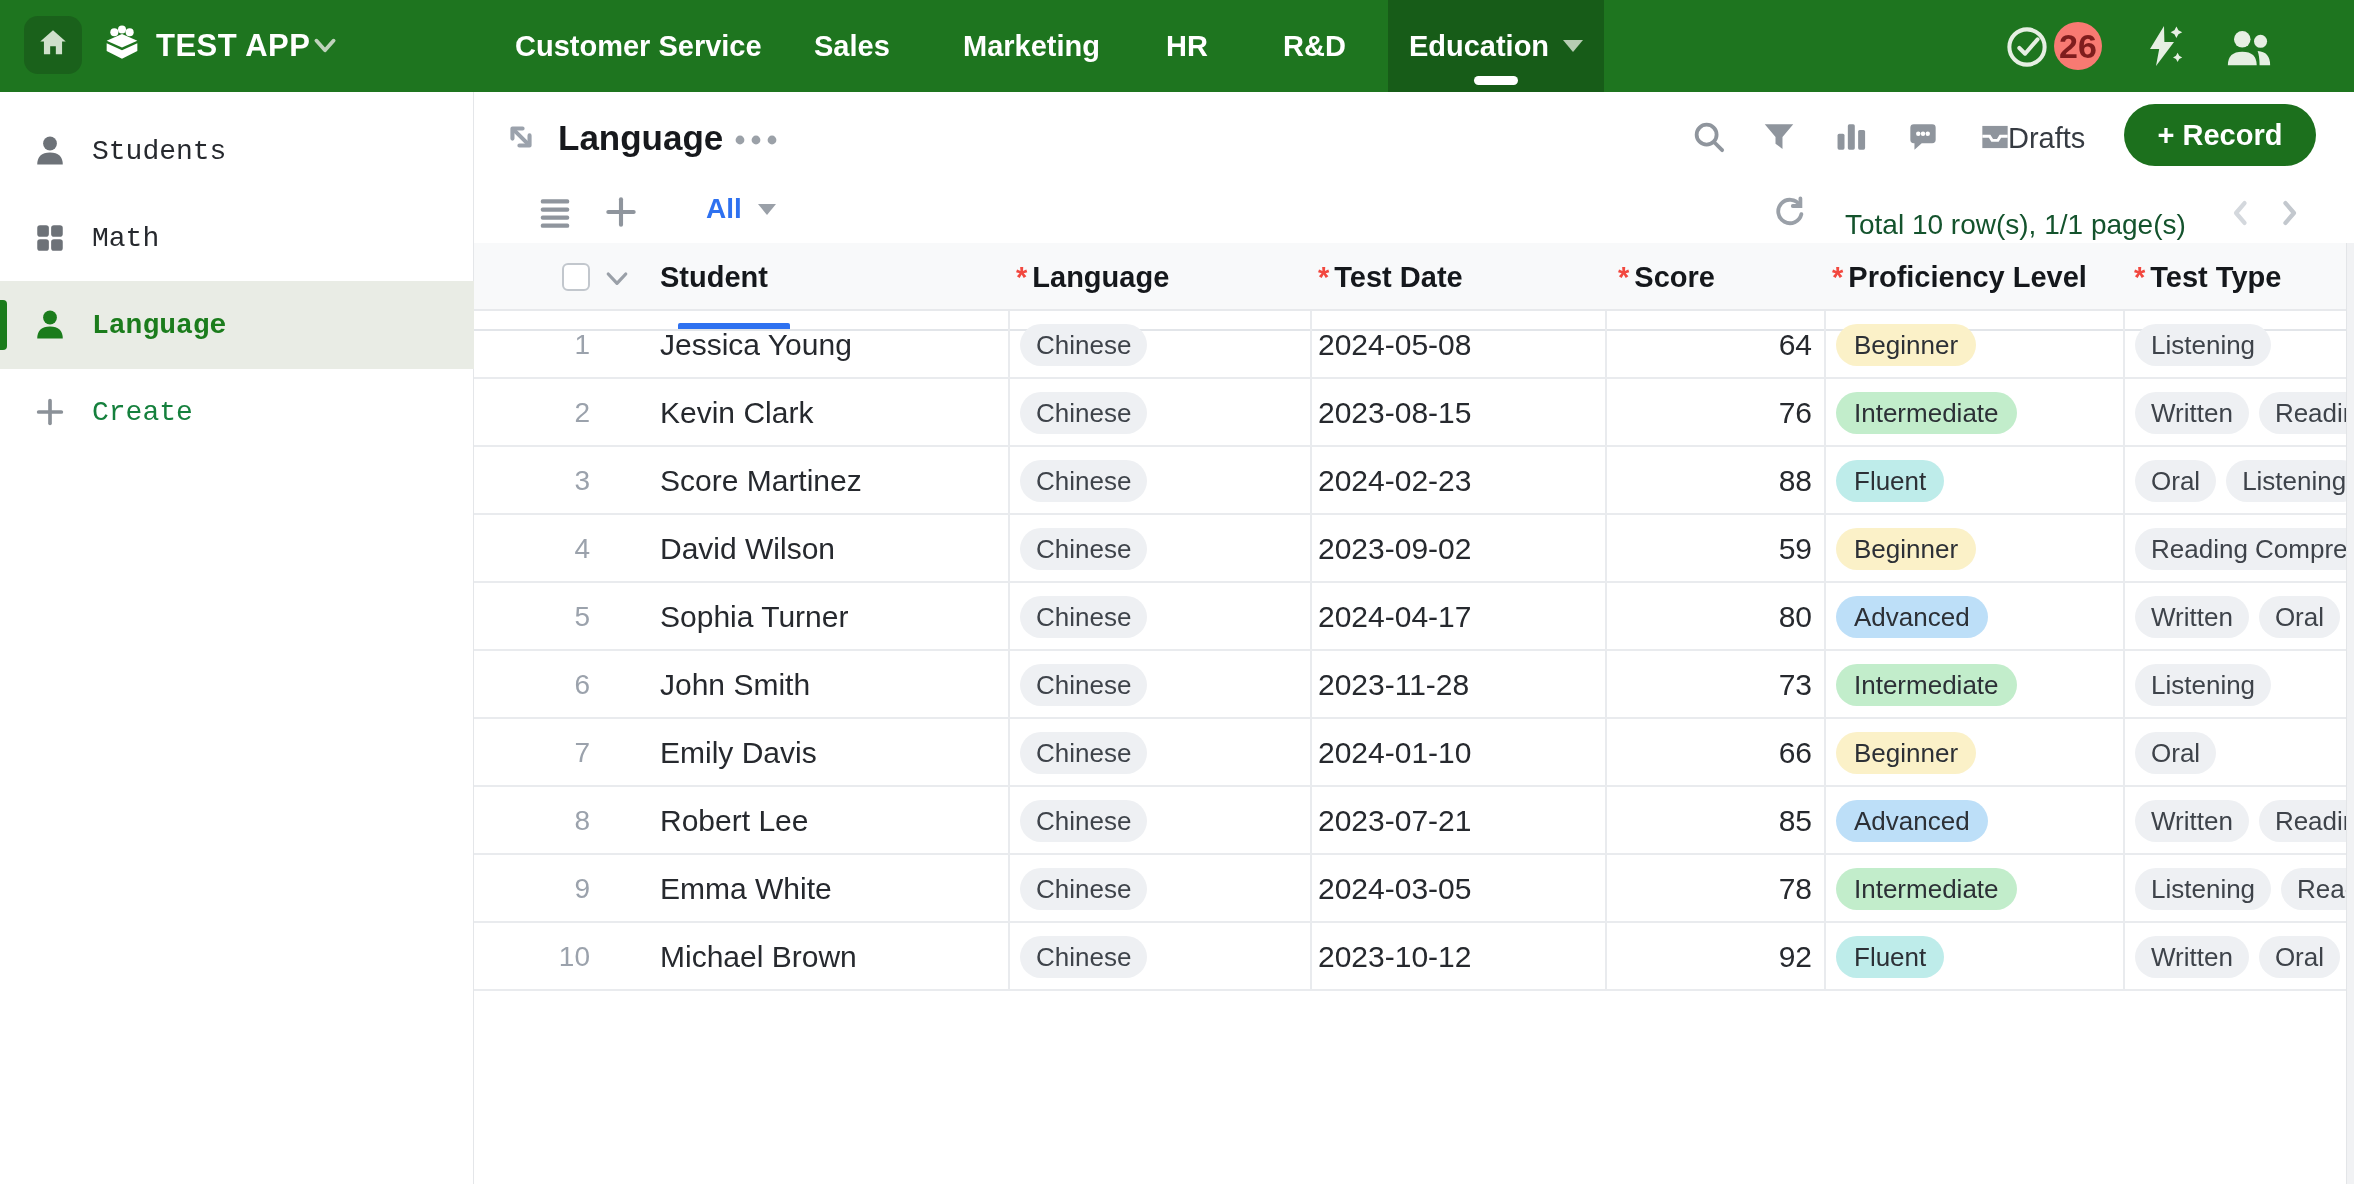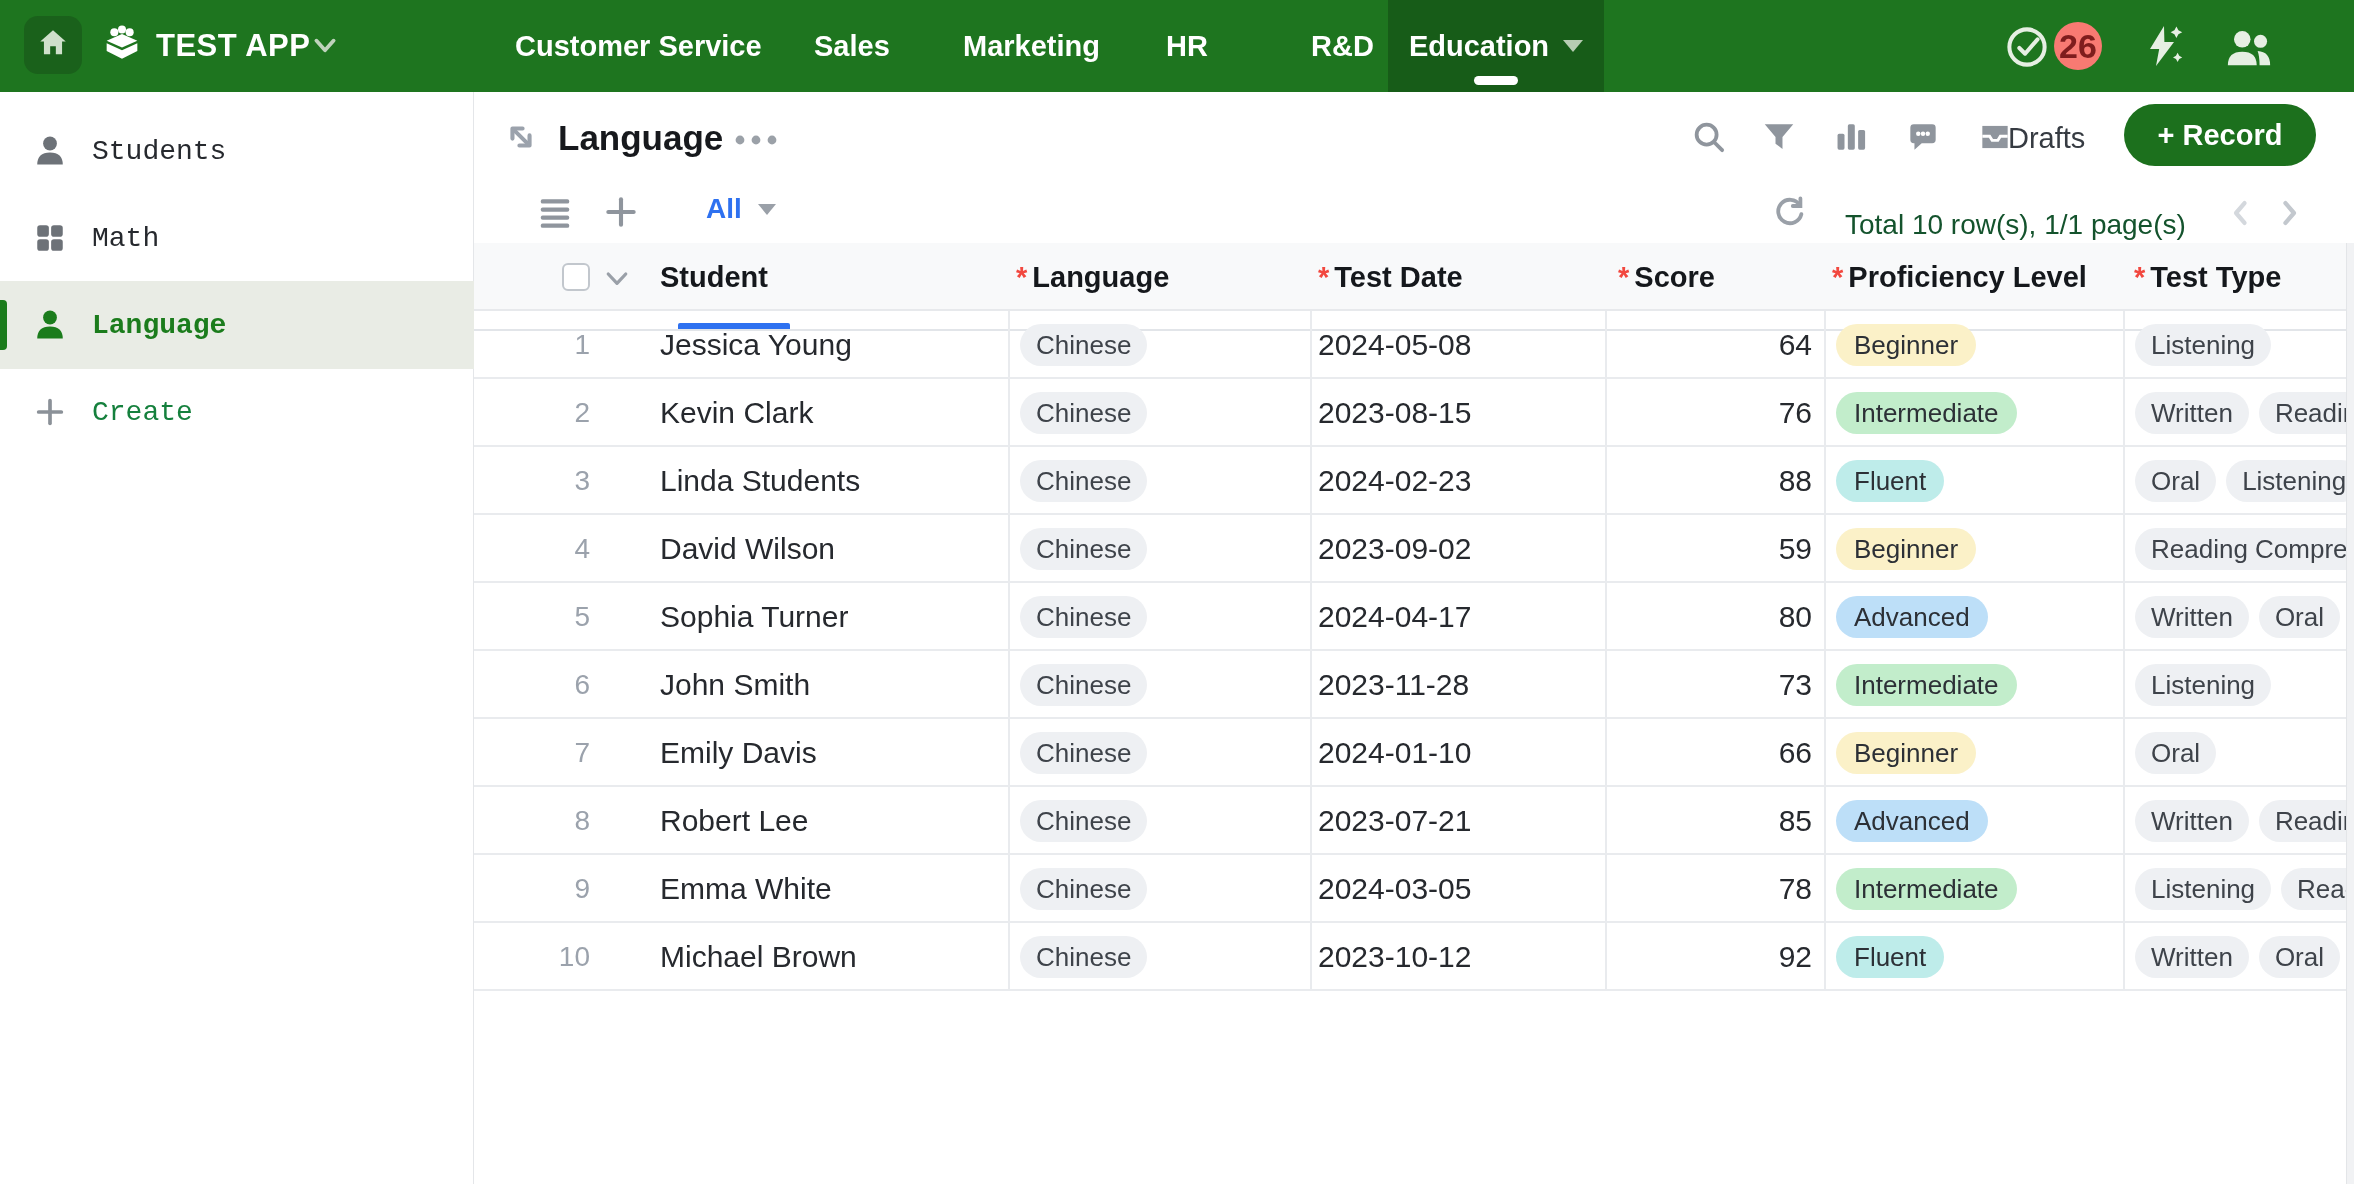--- a/index.html
+++ b/index.html
@@ -129,21 +129,21 @@
       <svg width="26" height="20" viewBox="0 0 24 18">
           <polyline points="4,4 12,13 20,4" fill="none" stroke="#BFD3BC" stroke-width="3.4" stroke-linecap="round" stroke-linejoin="round"></polyline>
         </svg>
     </span>
 
     <nav id="space-nav">
         <div class="nav-item" style="left: 515px;"><span>Customer Service</span></div>
         <div class="nav-item" style="left: 814px;"><span>Sales</span></div>
         <div class="nav-item" style="left: 963px;"><span>Marketing</span></div>
         <div class="nav-item" style="left: 1166px;"><span>HR</span></div>
-        <div class="nav-item" style="left: 1283px; margin-left: 28px;"><span>R&amp;D</span></div>
+        <div class="nav-item" style="left: 1283px;"><span>R&amp;D</span></div>
         <div class="nav-item active" style="left: 1388px; width: 216px;"><span class="nav-inner">
             <span>Education</span>
             <span class="nav-caret"></span>
           </span><div class="nav-underline"></div></div>
       </nav>
 
     <span class="top-icon" style="left:2004px; top:24px;">
       <svg width="46" height="46" viewBox="0 0 24 24" fill="none" stroke="#E6EFE3" stroke-width="2.1" stroke-linecap="round" stroke-linejoin="round">
         <circle cx="12" cy="12" r="9.2"></circle>
           <polyline points="8,12.5 11,15.5 17.5,8"></polyline>
@@ -337,21 +337,21 @@
           <div class="cell c-date">2023-08-15</div>
           <div class="cell c-score">76</div>
           <div class="cell c-prof"><span class="pill prof" style="background: rgb(194, 237, 203);">Intermediate</span></div>
           <div class="cell c-types">
             <span class="pill">Written</span>
             <span class="pill">Reading</span>
           </div>
         </div>
         <div class="trow col-lines">
           <div class="cell c-num">3</div>
-          <div class="cell c-student">Linda Students</div>
+          <div class="cell c-student">Score Martinez</div>
           <div class="cell c-lang"><span class="pill">Chinese</span></div>
           <div class="cell c-date">2024-02-23</div>
           <div class="cell c-score">88</div>
           <div class="cell c-prof"><span class="pill prof" style="background: rgb(190, 236, 234);">Fluent</span></div>
           <div class="cell c-types">
             <span class="pill">Oral</span>
             <span class="pill">Listening</span>
           </div>
         </div>
         <div class="trow col-lines">

